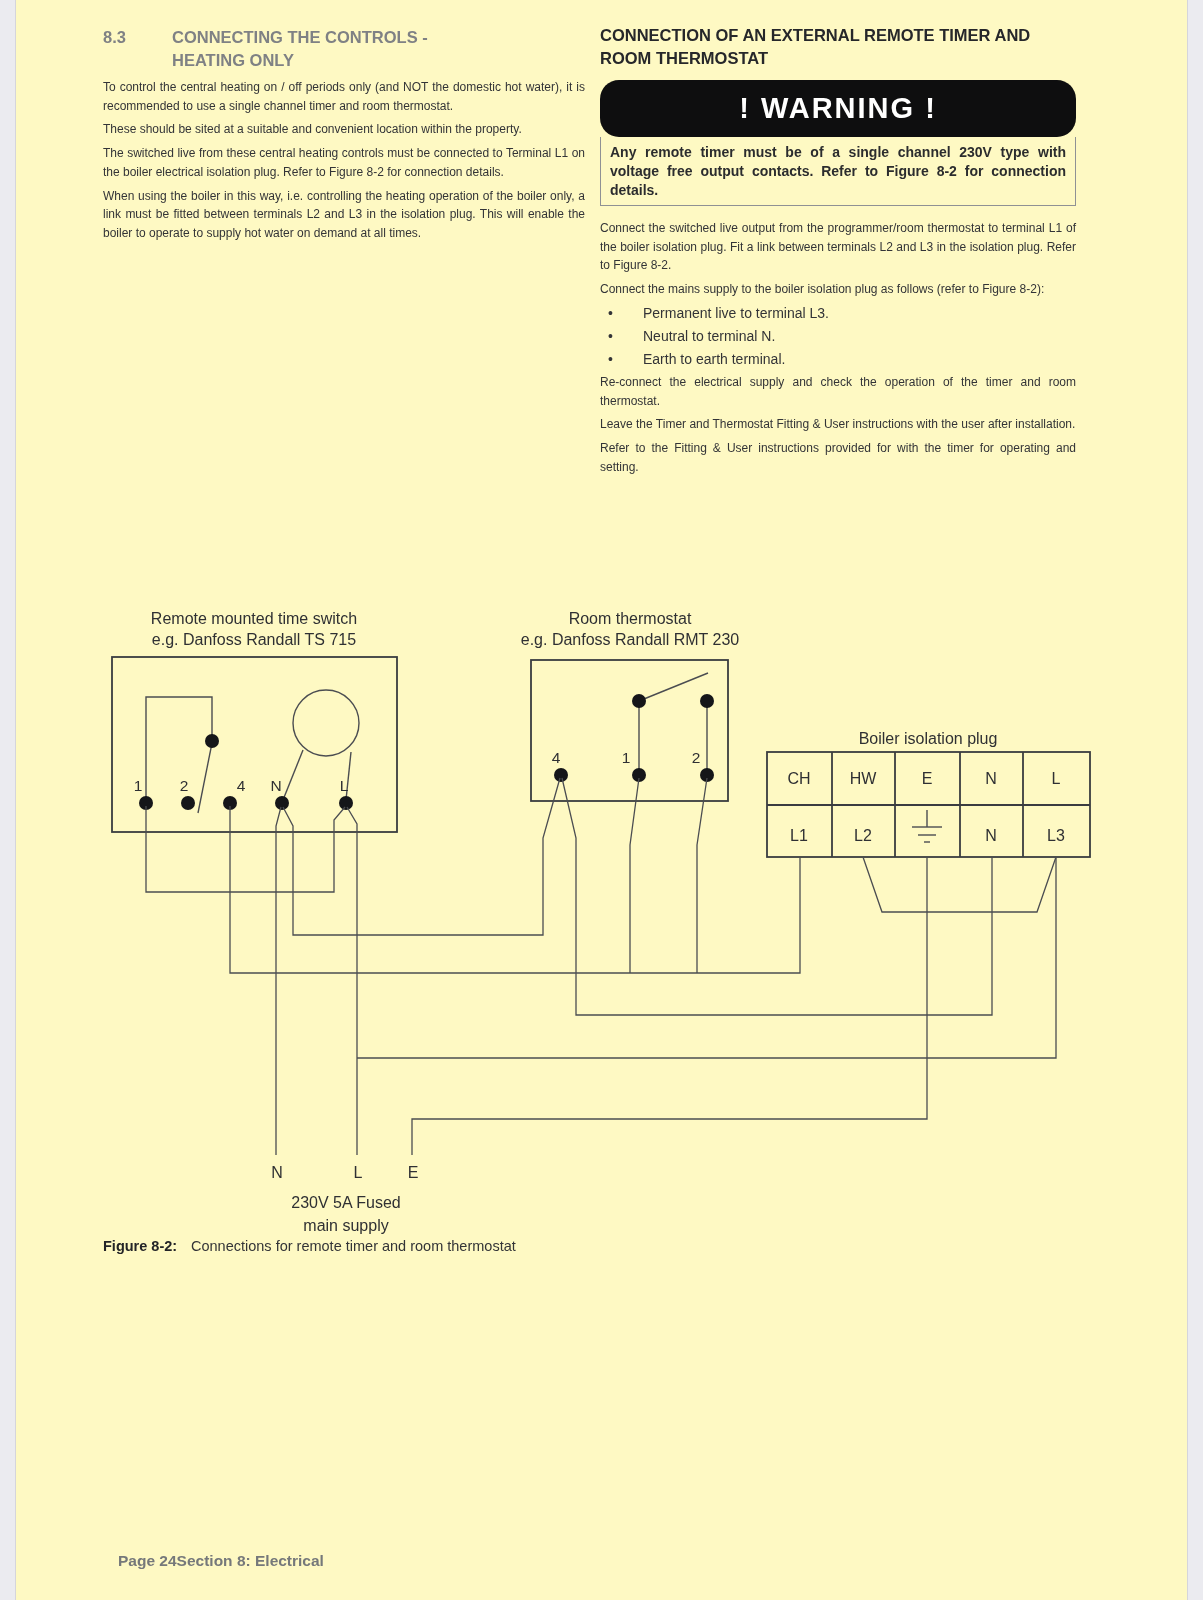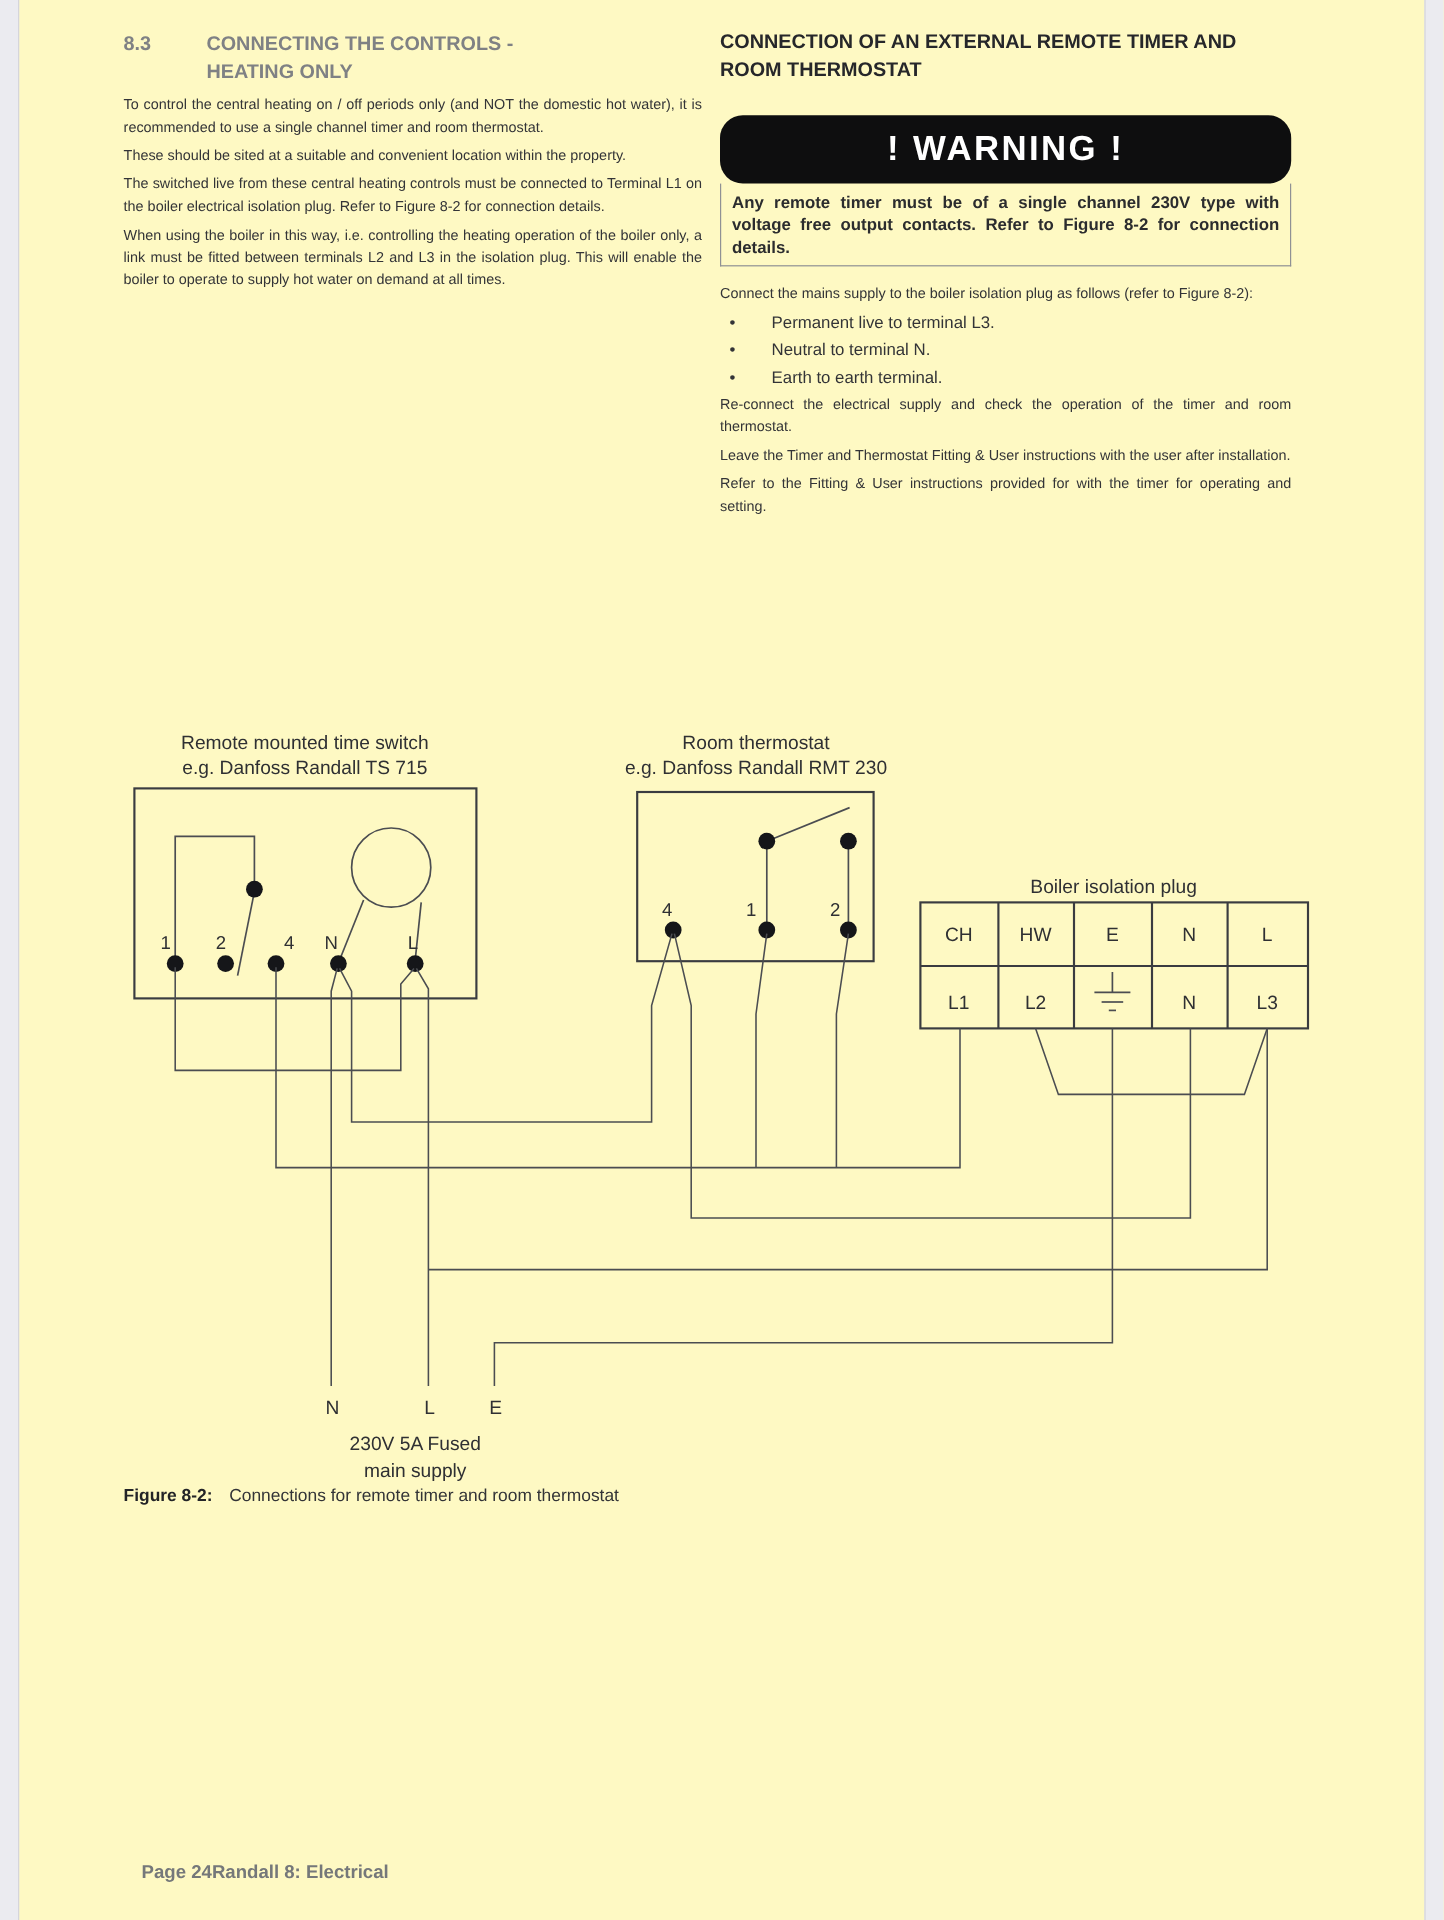--- a/index.html
+++ b/index.html
@@ -12,21 +12,21 @@
   .edge { position:absolute; top:0; bottom:0; width:15px; background:#ebebf0; }
   .edge.left  { left:0;  border-right:1px solid #d5d5db; }
   .edge.right { right:0; border-left:1px solid #d5d5db; }
 
   
   .col-left  { position:absolute; left:103px; top:26px; width:482px; }
   .col-right { position:absolute; left:600px; top:24px; width:476px; }
 
   .h-left { display:flex; color:#7f8184; font-weight:bold; font-size:16.5px; line-height:23px; margin-bottom:6px; }
   .h-left .num { width:69px; flex:none; }
-  .h-right { color:#26272a; font-weight:bold; font-size:16.5px; line-height:23px; width:458px; margin-bottom:26px; }
+  .h-right { color:#26272a; font-weight:bold; font-size:16.5px; line-height:23px; width:458px; margin-bottom:10px; }
 
   .para { font-size:12px; line-height:18.7px; color:#333437; text-align:justify; margin:0 0 5px 0; }
 
   .warn-bar {
     background:#0e0e0f; color:#ffffff; font-weight:bold;
     font-size:29px; line-height:57px; height:57px; text-align:center; letter-spacing:2px;border-radius:19px;
   }
   .warn-body {
     border:1px solid #8f9194; border-top:none;
     padding:6px 9px 5px 9px; font-weight:bold; font-size:14px; line-height:19px;
@@ -77,20 +77,21 @@
   </div>
 
   <div class="col-right">
     <div class="h-right">CONNECTION OF AN EXTERNAL REMOTE TIMER AND ROOM THERMOSTAT</div>
 
     <div>
       <div class="warn-bar">! WARNING !</div>
       <div class="warn-body">Any remote timer must be of a single channel 230V type with voltage free output contacts. Refer to Figure 8-2 for connection details.</div>
     </div>
 
+    <p class="para">Connect the switched live output from the programmer/room thermostat to terminal L1 of the boiler isolation plug. Fit a link between terminals L2 and L3 in the isolation plug. Refer to Figure 8-2.</p>
     <p class="para">Connect the mains supply to the boiler isolation plug as follows (refer to Figure 8-2):</p>
 
     <div class="bullets">
       <div class="bullet-row">
         <span class="dot">•</span>
         <span>Permanent live to terminal L3.</span>
       </div>
       <div class="bullet-row">
         <span class="dot">•</span>
         <span>Neutral to terminal N.</span>
@@ -202,15 +203,15 @@
       <text class="dtext mid" x="346" y="1208">230V 5A Fused</text>
       <text class="dtext mid" x="346" y="1231">main supply</text>
     </g>
 
     <text class="cap-b" x="103" y="1251">Figure 8-2:</text>
     <text class="cap-n" x="191" y="1251"> Connections for remote timer and room thermostat</text>
   </svg>
 
   <div class="footer">
     <span>Page 24</span>
-    <span>Randall 8: Electrical</span>
+    <span>Section 8: Electrical</span>
   </div>
 </div>
 
 </body></html>

